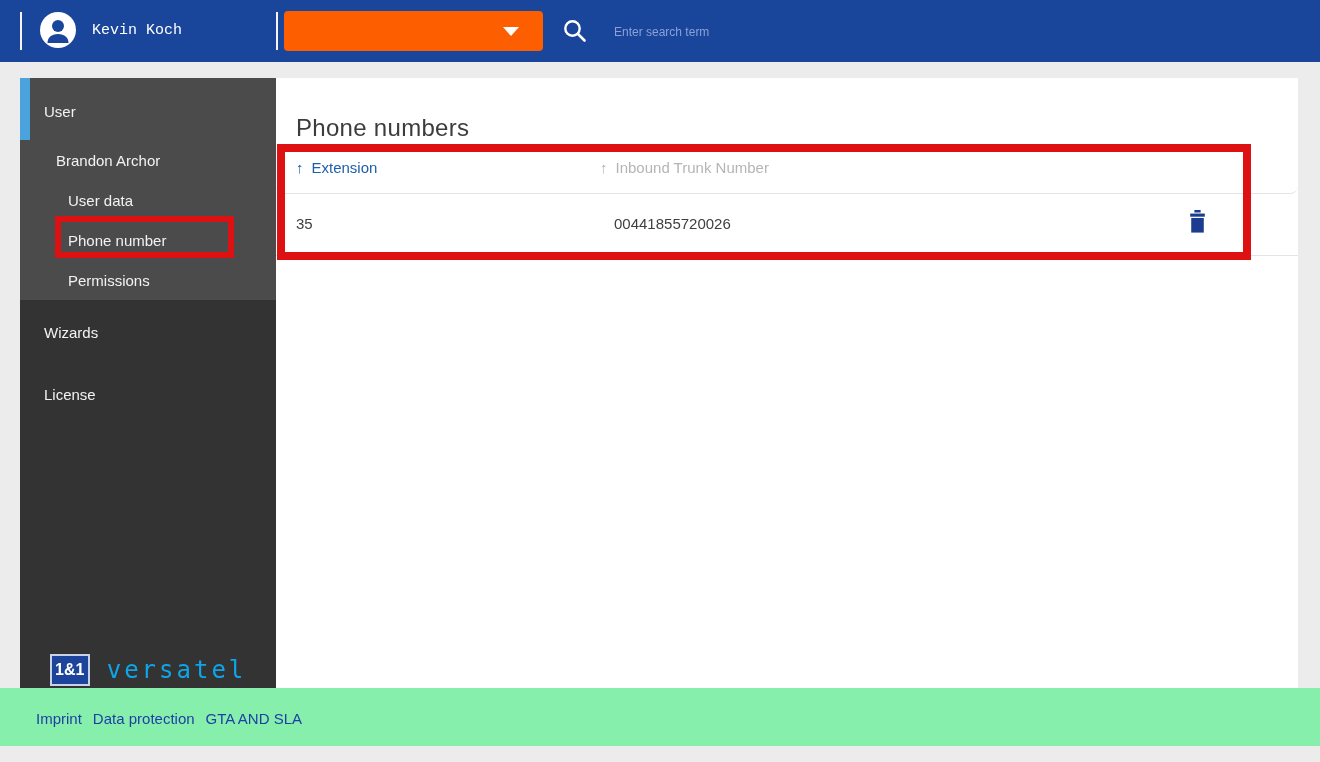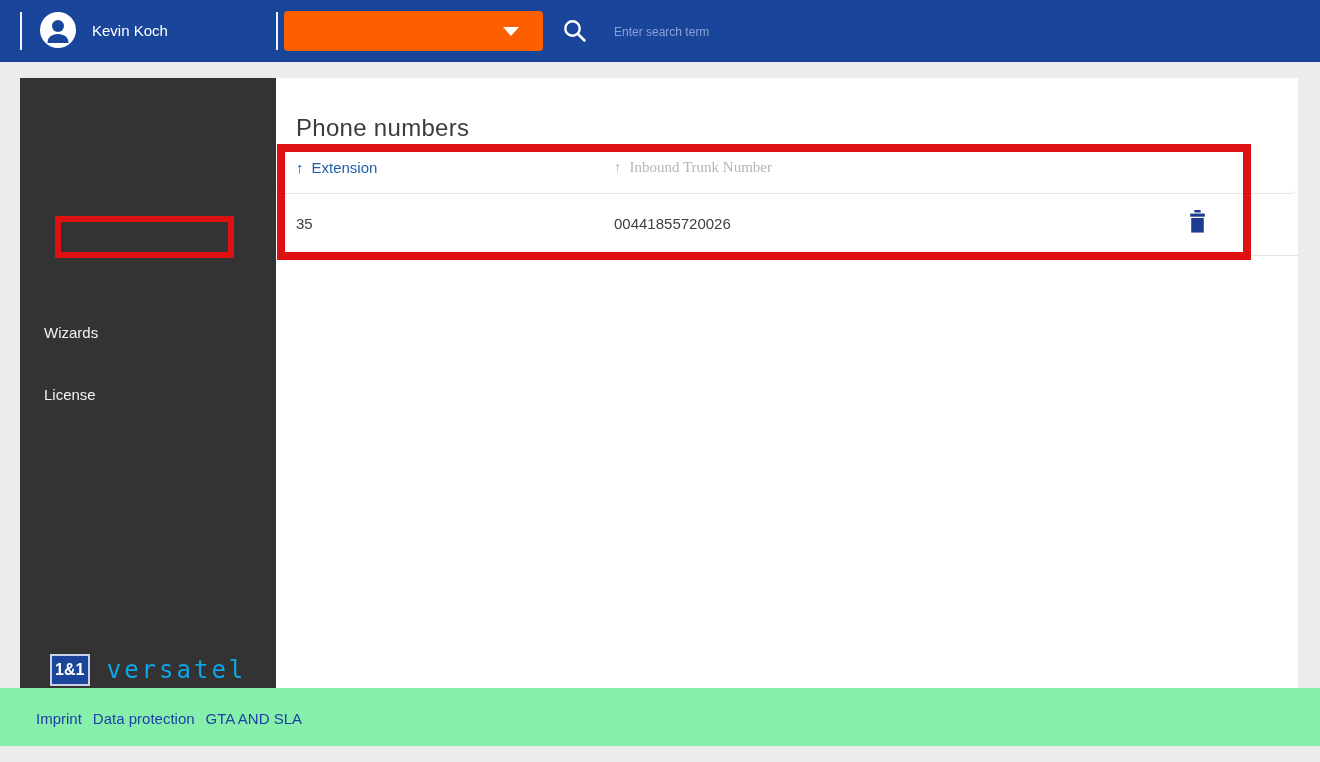--- a/index.html
+++ b/index.html
@@ -10,21 +10,21 @@
     font-family:"Liberation Sans",sans-serif;
     overflow:hidden;
   }
   
   .topbar{position:absolute;left:0;top:0;width:1320px;height:62px;background:#19459a;}
   .v-divider{position:absolute;top:12px;width:2px;height:38px;background:#ffffff;opacity:.95;}
   .d1{left:20px;} .d2{left:276px;}
   .avatar{position:absolute;left:40px;top:12px;width:36px;height:36px;border-radius:50%;
           background:#ffffff;overflow:hidden;cursor:pointer;}
   .user-name{position:absolute;left:92px;top:0;height:62px;line-height:62px;
-             color:#ffffff;font-size:15px;}
+             color:#ffffff;font-size:15px;font-family:Liberation Mono, monospace;}
   .dropdown{position:absolute;left:284px;top:11px;width:259px;height:40px;background:#fd5e00;
             border:none;border-radius:4px;cursor:pointer;}
   .caret{position:absolute;right:24px;top:16px;width:0;height:0;
          border-left:8px solid transparent;border-right:8px solid transparent;
          border-top:9px solid #ffffff;}
   .dropdown-label{position:absolute;left:14px;top:10px;color:#fff;font-size:15px;}
   .search-icon{position:absolute;left:562px;top:18px;width:26px;height:26px;cursor:pointer;}
   .search-input{position:absolute;left:612px;top:14px;width:420px;height:34px;
                 background:transparent;border:none;outline:none;
                 color:#ffffff;font-size:12px;font-family:"Liberation Sans",sans-serif;}
@@ -49,21 +49,21 @@
   .logo-brand{color:#0ea5e9;font-size:24px;letter-spacing:3px;
               font-family:"DejaVu Sans Mono",monospace;}
   
   .content{position:absolute;left:276px;top:78px;width:1022px;height:626px;background:#ffffff;}
   .page-title{position:absolute;left:20px;top:20px;font-size:24px;font-weight:400;
               color:#3c3c3c;letter-spacing:.3px;}
   .thead{position:absolute;left:0;top:66px;width:100%;height:50px;
          border-bottom:1px solid #e4e4e4;box-sizing:border-box;border-radius:8px;}
   .th{position:absolute;top:15px;font-size:15px;cursor:pointer;}
   .th-ext{left:20px;color:#1e5fa9;}
-  .th-itn{left:338px;color:#b5b5b5;font-family:Liberation Serif, serif;}
+  .th-itn{left:324px;color:#b5b5b5;}
   .sort-arrow{margin-right:8px;}
   .trow{position:absolute;left:0;top:116px;width:100%;height:62px;
         border-bottom:1px solid #e4e4e4;box-sizing:border-box;}
   .td{position:absolute;top:21px;font-size:15px;color:#3f3f3f;}
   .td-ext{left:20px;}
   .td-itn{left:338px;}
   .delete-btn{position:absolute;left:912px;top:16px;width:18px;height:26px;
               background:none;border:none;padding:0;cursor:pointer;}
   
   .footer{position:absolute;left:0;top:688px;width:1320px;height:58px;background:#86efac;}
@@ -97,20 +97,28 @@
   </button>
 
   <svg class="search-icon" viewBox="0 0 26 26">
     <circle cx="10.5" cy="10.5" r="7.2" fill="none" stroke="#ffffff" stroke-width="2.4"></circle>
     <line x1="16" y1="16" x2="22.5" y2="22.5" stroke="#ffffff" stroke-width="2.6" stroke-linecap="round"></line>
   </svg>
   <input class="search-input" type="text" placeholder="Enter search term" style="">
 </div>
 
 <nav class="sidebar">
+  <div class="sidebar-upper">
+    <div class="active-indicator"></div>
+    <div class="nav-item nav-user">User</div>
+    <div class="nav-item nav-brandon">Brandon Archor</div>
+    <div class="nav-item nav-userdata">User data</div>
+    <div class="nav-item nav-phone">Phone number</div>
+    <div class="nav-item nav-permissions">Permissions</div>
+  </div>
   <div class="nav-item nav-wizards">Wizards</div>
   <div class="nav-item nav-license">License</div>
 
   <div class="logo">
     <span class="logo-badge">1&amp;1</span>
     <span class="logo-brand">versatel</span>
   </div>
 </nav>
 
 <main class="content">

